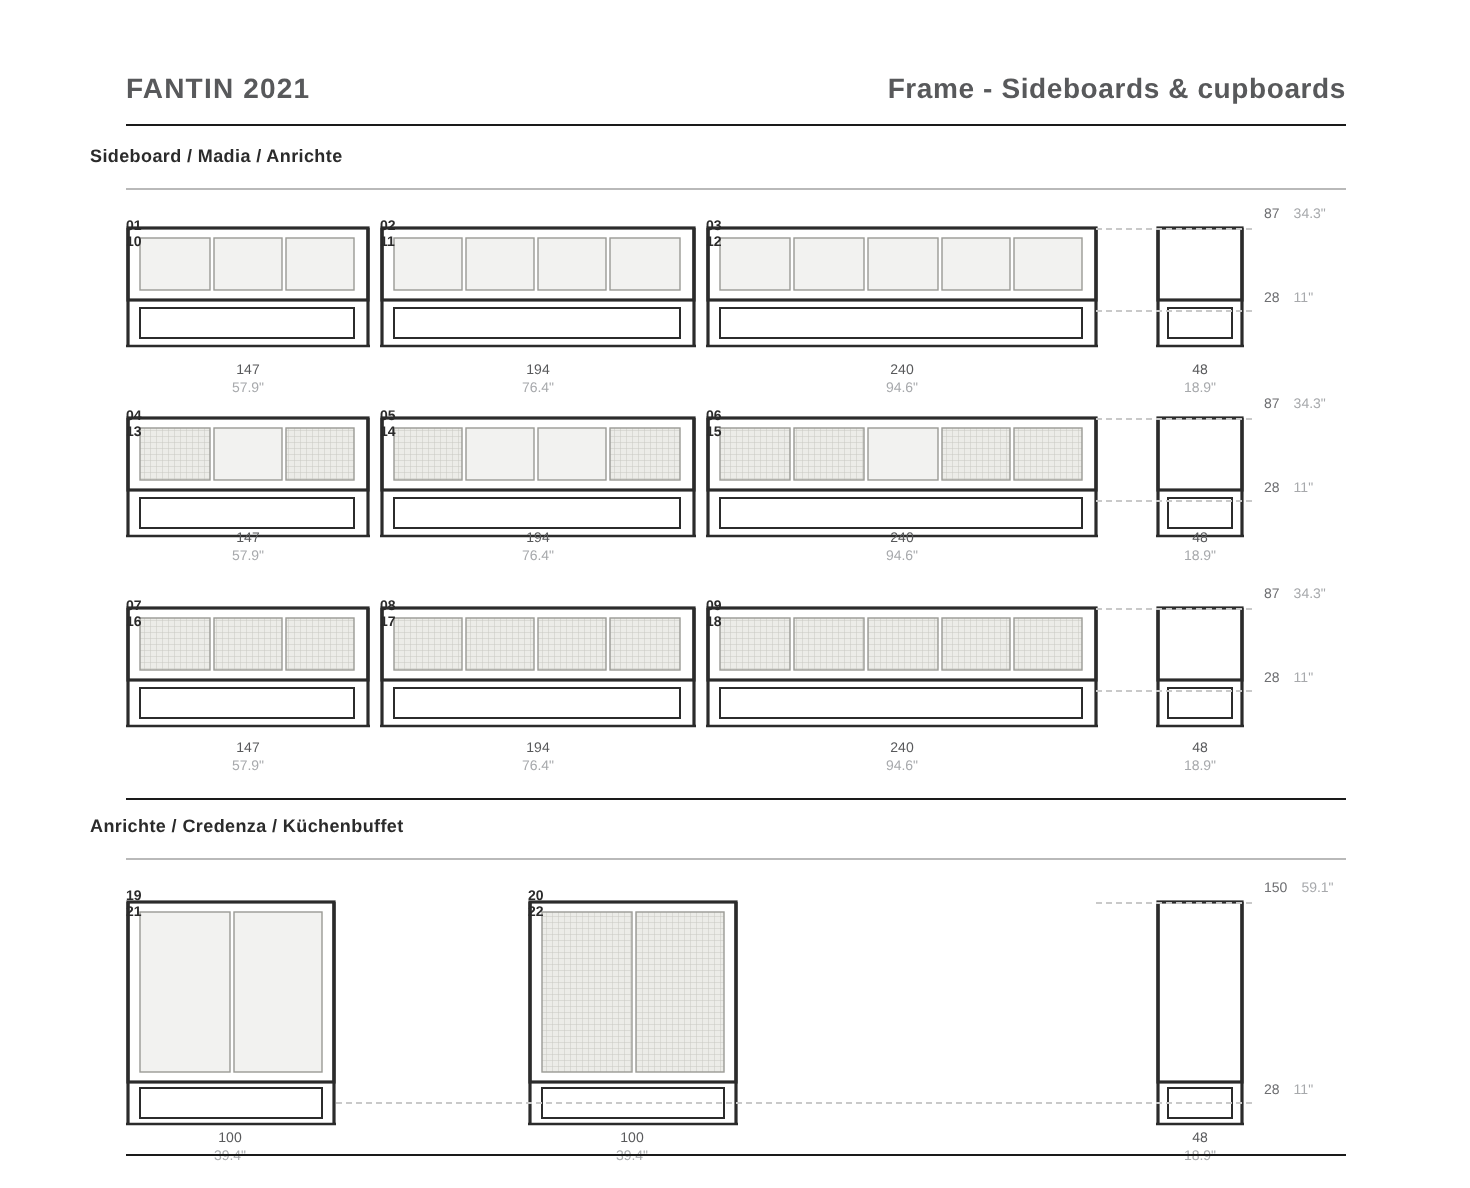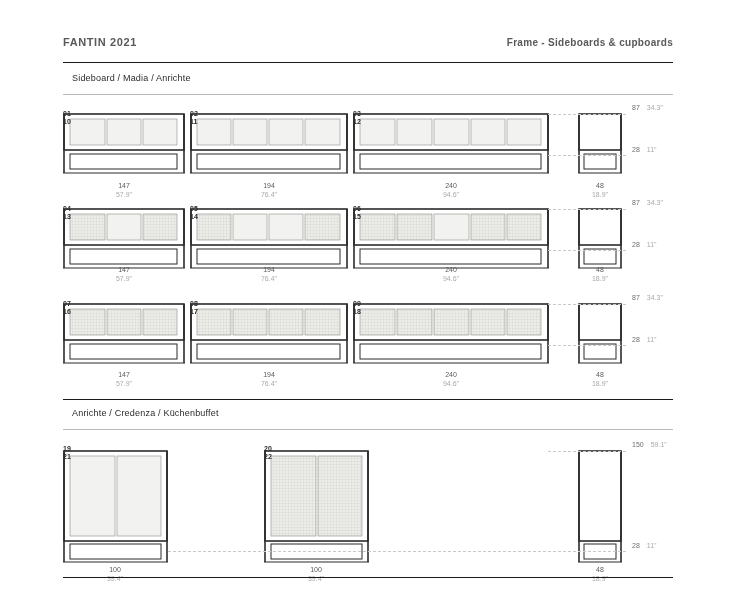--- a/index.html
+++ b/index.html
@@ -25,48 +25,48 @@
   .header {
     position: absolute;
     left: 63px;
     top: 36px;
     width: 610px;
     display: flex;
     justify-content: space-between;
     align-items: baseline;
   }
   .brand {
-    font-size: 11px;
+    font-size: 14px;
     font-weight: bold;
     letter-spacing: 0.6px;
     color: #58595b;
   }
   .headline {
-    font-size: 10px;
+    font-size: 14px;
     font-weight: bold;
     letter-spacing: 0.3px;
     color: #58595b;
   }
 
   
   .rule {
     position: absolute;
     left: 63px;
     width: 610px;
     border-top: 1px solid #1a1a1a;
     height: 0;
   }
   .rule.thin {
     border-top: 1px solid #b9b9b9;
   }
   .section-title {
     position: absolute;
-    left: 72px;
+    left: 45px;
     font-size: 9px;
-    font-weight: normal;
+    font-weight: bold;
     letter-spacing: 0.2px;
     color: #2b2b2b;
   }
 
   
   .unit {
     position: absolute;
   }
   .numlabel {
     position: absolute;

